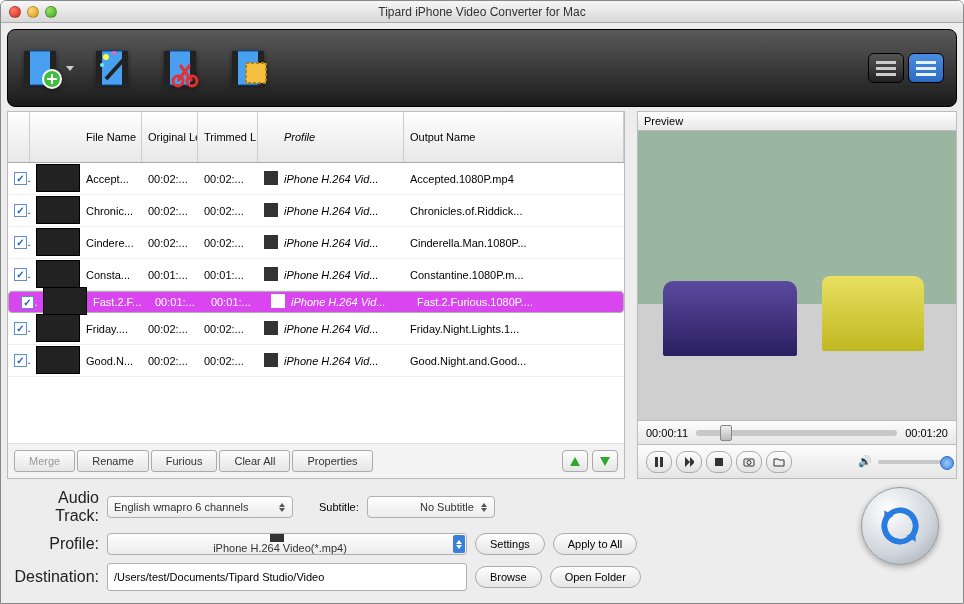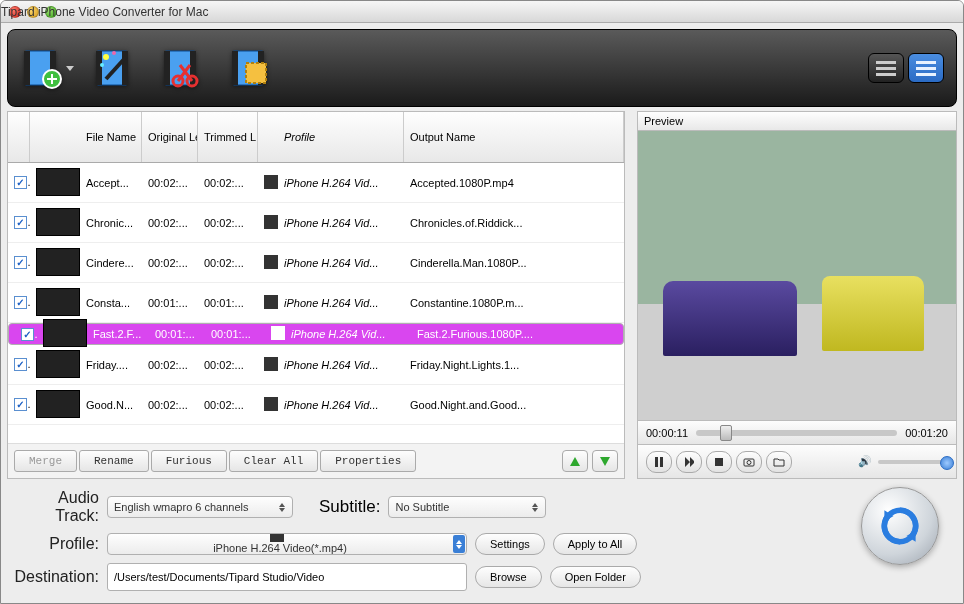--- a/index.html
+++ b/index.html
@@ -4,21 +4,21 @@
 <style>
 * { box-sizing: border-box; margin: 0; padding: 0; }
 body { font-family: "Lucida Grande", Arial, sans-serif; font-size: 11px; background: #fff; }
 .window { width: 964px; height: 604px; background: #ededed; border: 1px solid #888; border-radius: 6px 6px 0 0; overflow: hidden; display: flex; flex-direction: column; }
 .titlebar { height: 22px; background: linear-gradient(#f6f6f6,#d8d8d8); border-bottom: 1px solid #aaa; display: flex; align-items: center; padding: 0 8px; position: relative; }
 .traffic { display: flex; gap: 6px; }
 .tc { width: 12px; height: 12px; border-radius: 50%; border: 1px solid rgba(0,0,0,.2); }
 .tc.red { background: radial-gradient(circle at 30% 30%, #ff7b6b, #d4281f); }
 .tc.yellow { background: radial-gradient(circle at 30% 30%, #ffd86b, #d49b1f); }
 .tc.green { background: radial-gradient(circle at 30% 30%, #9be06b, #3fa81f); }
-.title { position: absolute; left: 0; right: 0; text-align: left; font-size: 12px; color: #333; }
+.title { position: absolute; left: 0; right: 0; text-align: center; font-size: 12px; color: #333; }
 .toolbar { height: 78px; margin: 6px 6px 0 6px; background: linear-gradient(#5a5a5a,#1a1a1a); border: 1px solid #000; border-radius: 8px; display: flex; align-items: center; padding: 0 12px; }
 .tbtns { display: flex; gap: 14px; }
 .tbtn { width: 54px; height: 54px; display: flex; align-items: center; justify-content: center; }
 .tbtn svg { filter: drop-shadow(0 1px 2px rgba(0,0,0,.5)); }
 .tdropdown { width: 0; height: 0; border-left: 4px solid transparent; border-right: 4px solid transparent; border-top: 5px solid #ccc; margin-left: 2px; align-self: center; }
 .tright { margin-left: auto; display: flex; gap: 4px; }
 .viewbtn { width: 36px; height: 30px; background: linear-gradient(#555,#222); border: 1px solid #000; border-radius: 6px; display: flex; flex-direction: column; align-items: center; justify-content: center; gap: 3px; }
 .viewbtn.active { background: linear-gradient(#4a8de0,#2b6bc4); }
 .vline { width: 20px; height: 3px; background: #ccc; }
 .viewbtn.active .vline { background: #e8f2ff; }
@@ -28,29 +28,29 @@
 .hc { padding: 19px 6px; border-right: 1px solid #ccc; overflow: hidden; white-space: nowrap; }
 .c-chk { width: 22px; flex-shrink: 0; }
 .c-thumb { width: 50px; flex-shrink: 0; }
 .c-name { width: 62px; flex-shrink: 0; }
 .c-orig { width: 56px; flex-shrink: 0; }
 .c-trim { width: 60px; flex-shrink: 0; }
 .c-pico { width: 20px; flex-shrink: 0; }
 .c-prof { width: 126px; flex-shrink: 0; font-style: italic; }
 .c-out { flex: 1; }
 .rows { flex: 1; overflow-y: auto; }
-.row { display: flex; align-items: center; height: 40px; border-bottom: 1px solid #eee; font-size: 11px; }
+.row { display: flex; align-items: center; height: 32px; border-bottom: 1px solid #eee; font-size: 11px; }
 .row.sel { background: #d946ef; color: #fff; }
 .row .cell { padding: 0 6px; overflow: hidden; white-space: nowrap; text-overflow: ellipsis; }
 .chk { width: 13px; height: 13px; border: 1px solid #5a8fd0; background: #fff; display: inline-flex; align-items: center; justify-content: center; }
 .chk::after { content: "✓"; color: #1a5fc4; font-size: 10px; font-weight: bold; }
 .thumb { width: 44px; height: 28px; background: #222; border: 1px solid #000; display: inline-block; }
 .pico { width: 14px; height: 14px; background: #333; display: inline-block; }
 .row.sel .pico { background: #fff; }
-.listbuttons { display: flex; padding: 6px; gap: 2px; border-top: 1px solid #ddd; background: #f3f3f3; font-family: Liberation Mono, monospace; }
+.listbuttons { display: flex; padding: 6px; gap: 2px; border-top: 1px solid #ddd; background: #f3f3f3; }
 .mbtn { height: 22px; padding: 0 14px; background: linear-gradient(#fdfdfd,#e6e6e6); border: 1px solid #aaa; border-radius: 3px; font-size: 11px; display: flex; align-items: center; color: #333; }
 .mbtn.dis { color: #999; }
 .arrowbtns { margin-left: auto; display: flex; gap: 4px; }
 .arrbtn { width: 26px; height: 22px; background: linear-gradient(#fdfdfd,#e6e6e6); border: 1px solid #aaa; border-radius: 4px; display: flex; align-items: center; justify-content: center; }
 .arrup { width: 0; height: 0; border-left: 5px solid transparent; border-right: 5px solid transparent; border-bottom: 9px solid #2ea82e; }
 .arrdn { width: 0; height: 0; border-left: 5px solid transparent; border-right: 5px solid transparent; border-top: 9px solid #2ea82e; }
 .previewpane { width: 320px; margin-left: 12px; display: flex; flex-direction: column; }
 .pheader { background: linear-gradient(#fefefe,#e8e8e8); border: 1px solid #bbb; border-bottom: none; padding: 3px 6px; font-size: 11px; }
 .video { flex: 1; background: #000; border: 1px solid #bbb; display: flex; align-items: center; justify-content: center; position: relative; overflow: hidden; }
 .scene { position: absolute; inset: 0; background: linear-gradient(#9ab5a0 0%, #9ab5a0 60%, #cfcfcf 60%, #cfcfcf 100%); }
@@ -62,21 +62,21 @@
 .pcontrols { height: 34px; background: linear-gradient(#fdfdfd,#e6e6e6); border: 1px solid #bbb; border-top: none; display: flex; align-items: center; padding: 0 8px; gap: 4px; }
 .pc { width: 26px; height: 22px; background: linear-gradient(#fdfdfd,#e2e2e2); border: 1px solid #aaa; border-radius: 10px; display: flex; align-items: center; justify-content: center; }
 .vol { margin-left: auto; display: flex; align-items: center; gap: 6px; }
 .vslider { width: 70px; height: 4px; background: #c8c8c8; border-radius: 2px; position: relative; }
 .vslider::after { content: ""; position: absolute; right: -6px; top: -4px; width: 12px; height: 12px; background: radial-gradient(#9ecaff,#3a7fd6); border-radius: 50%; border: 1px solid #2a6cc4; }
 .bottom { padding: 10px 12px 12px 12px; display: flex; flex-direction: column; gap: 8px; position: relative; }
 .brow { display: flex; align-items: center; gap: 8px; }
 .blabel { width: 86px; text-align: right; font-size: 16px; color: #222; }
 .sel { height: 22px; background: linear-gradient(#fefefe,#ececec); border: 1px solid #b0b0b0; border-radius: 4px; padding: 0 20px 0 6px; position: relative; display: flex; align-items: center; font-size: 11px; color: #333; }
 .sel.small { width: 186px; }
-.sel.sub { width: 158px; }
+.sel.sub { width: 128px; justify-content: flex-end; }
 .sel.prof { width: 360px; flex-direction: column; }
 .sel .arrows { position: absolute; right: 4px; top: 3px; width: 12px; height: 14px; display: flex; flex-direction: column; align-items: center; justify-content: center; gap: 1px; }
 .sel .au { width: 0; height: 0; border-left: 3px solid transparent; border-right: 3px solid transparent; border-bottom: 4px solid #555; }
 .sel .ad { width: 0; height: 0; border-left: 3px solid transparent; border-right: 3px solid transparent; border-top: 4px solid #555; }
 .sel.prof .arrows { background: #3a7fd6; border-radius: 2px; padding: 2px; top: 1px; right: 1px; height: 18px; }
 .sel.prof .au, .sel.prof .ad { border-bottom-color: #fff; border-top-color: #fff; }
 .inp { height: 22px; width: 360px; background: #fff; border: 1px solid #b0b0b0; border-radius: 3px; padding: 13px 6px; display: flex; align-items: center; font-size: 11px; }
 .pill { height: 22px; padding: 0 14px; background: linear-gradient(#fefefe,#e6e6e6); border: 1px solid #aaa; border-radius: 11px; font-size: 11px; display: flex; align-items: center; }
 .bigbtn { position: absolute; right: 24px; top: 8px; width: 78px; height: 78px; border-radius: 50%; background: radial-gradient(circle at 35% 30%, #ffffff, #cfd5db 60%, #9aa2ac); border: 1px solid #999; display: flex; align-items: center; justify-content: center; box-shadow: 0 2px 6px rgba(0,0,0,.3); }
 .bigbtn svg { width: 46px; height: 46px; }
@@ -303,21 +303,21 @@
     <div class="brow">
       <div class="blabel">Audio Track:</div>
       <div class="sel small">
           <span>English wmapro 6 channels</span>
           <div class="arrows">
             <div class="au"></div>
             <div class="ad"></div>
           </div>
         </div>
       <div style="width:10px"></div>
-      <div style="font-size:17px">Subtitle:</div>
+      <div style="font-size:11px">Subtitle:</div>
       <div class="sel sub">
           <span>No Subtitle</span>
           <div class="arrows">
             <div class="au"></div>
             <div class="ad"></div>
           </div>
         </div>
     </div>
     <div class="brow">
       <div class="blabel">Profile:</div>

